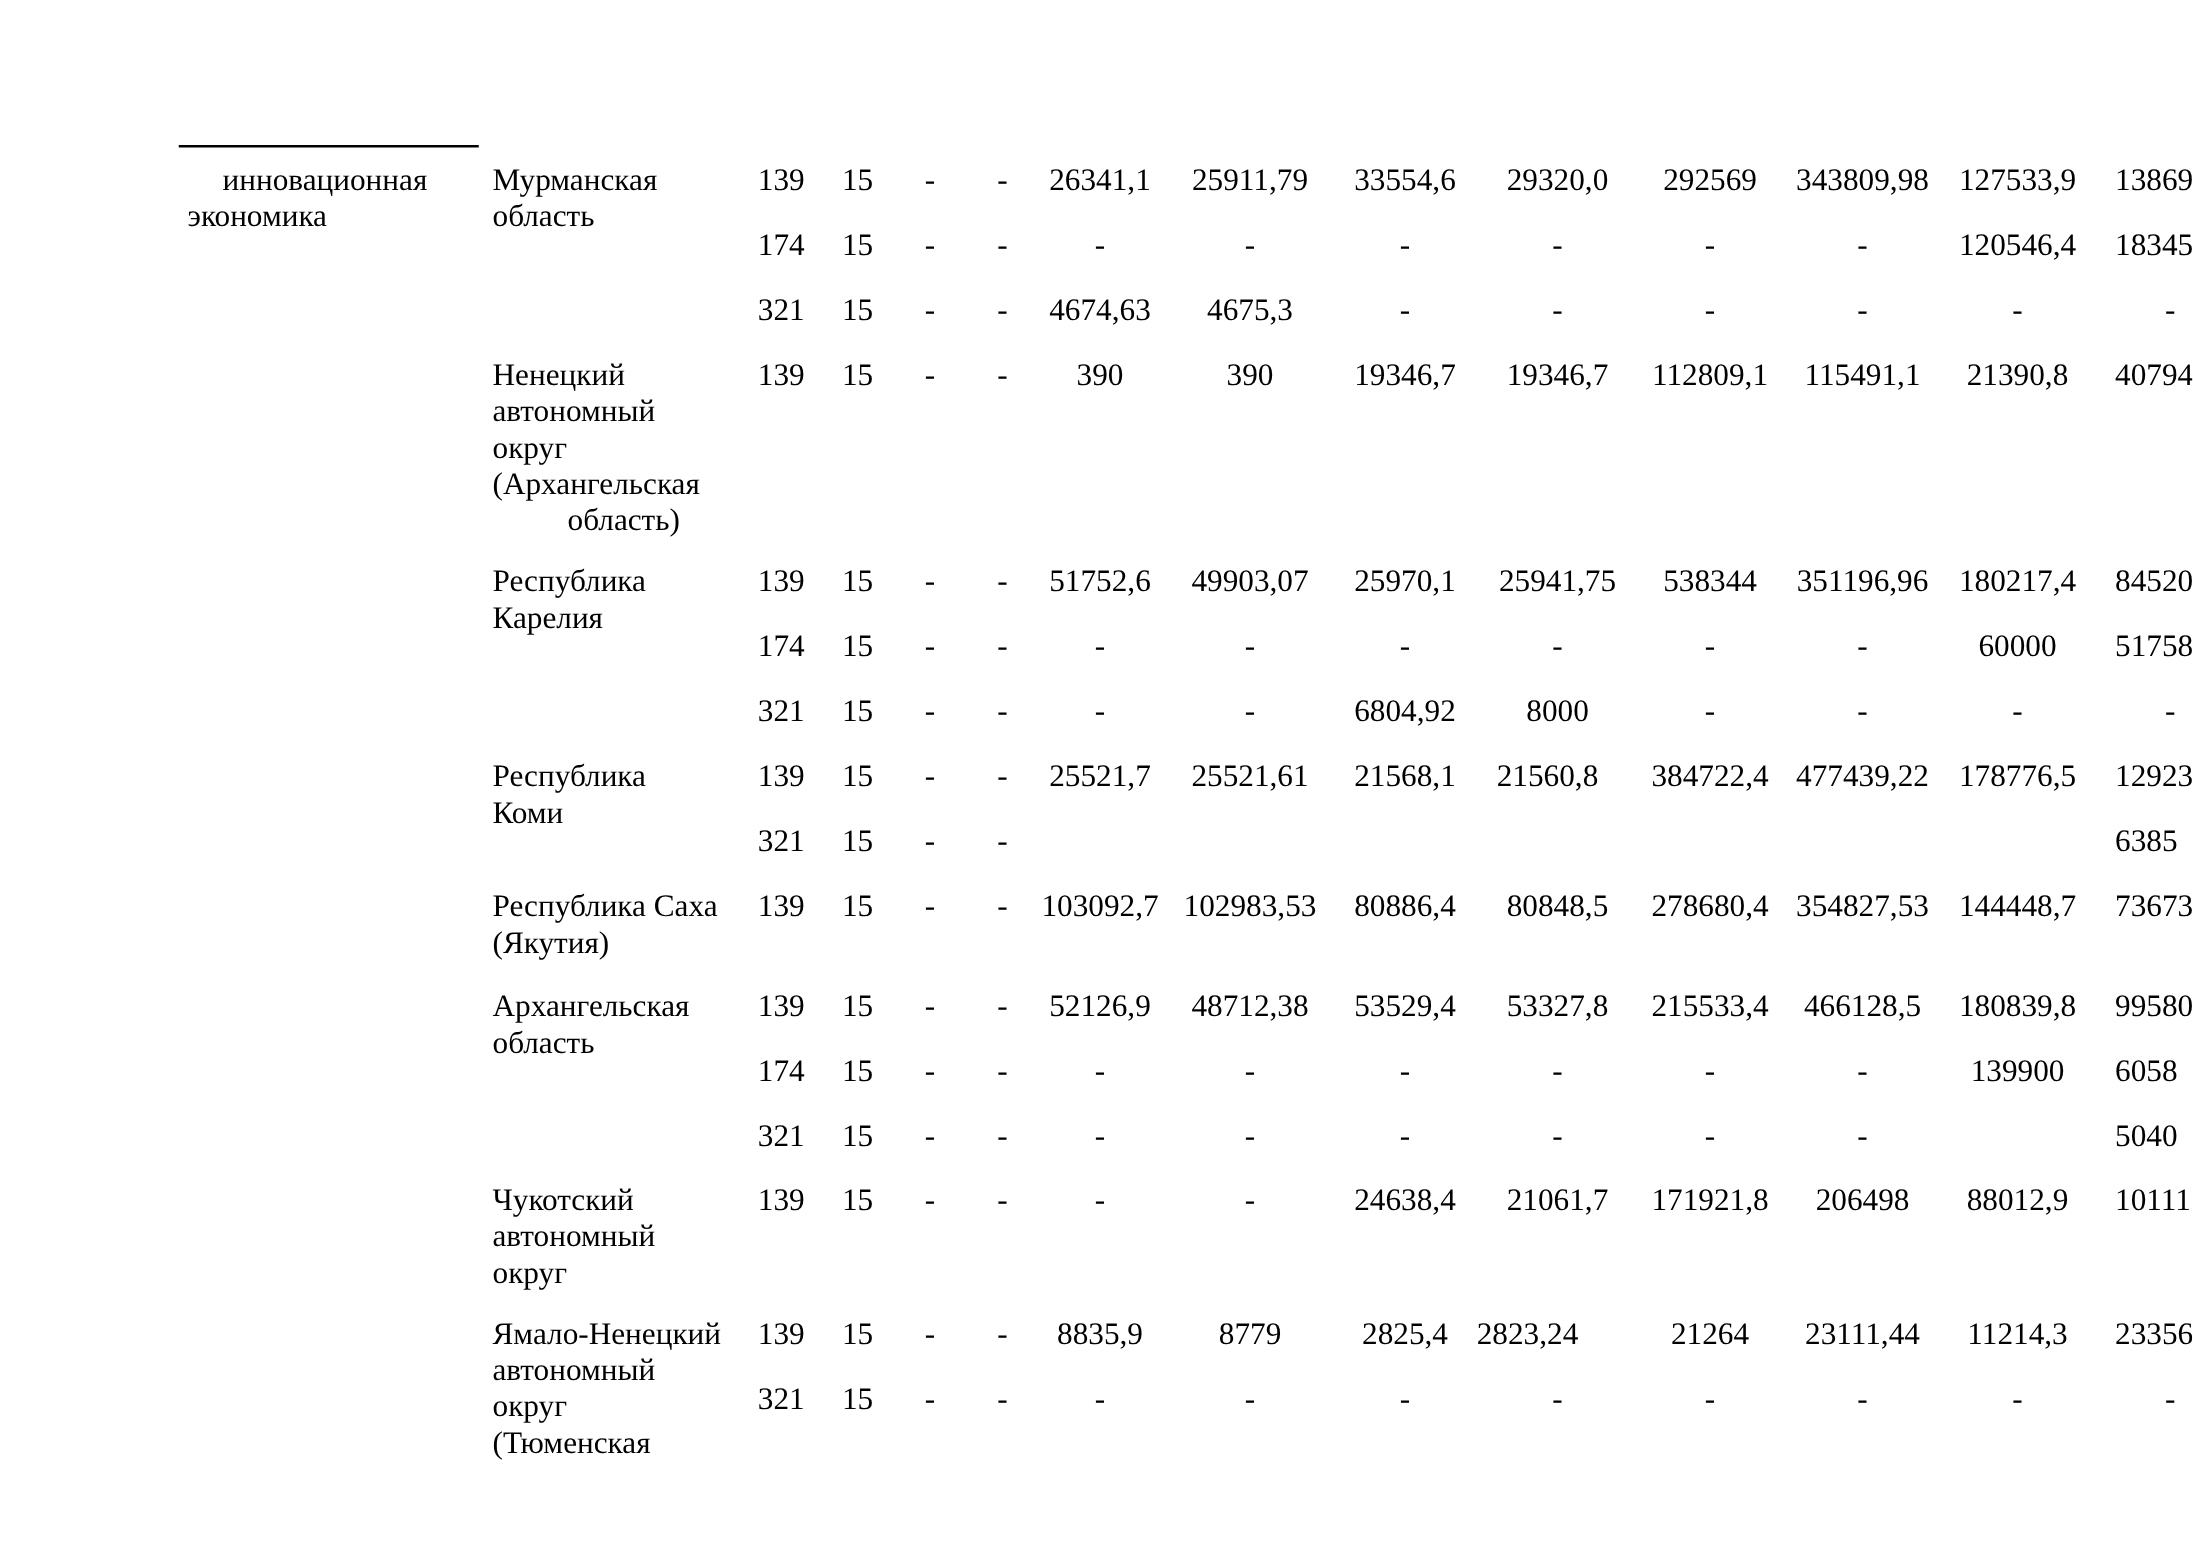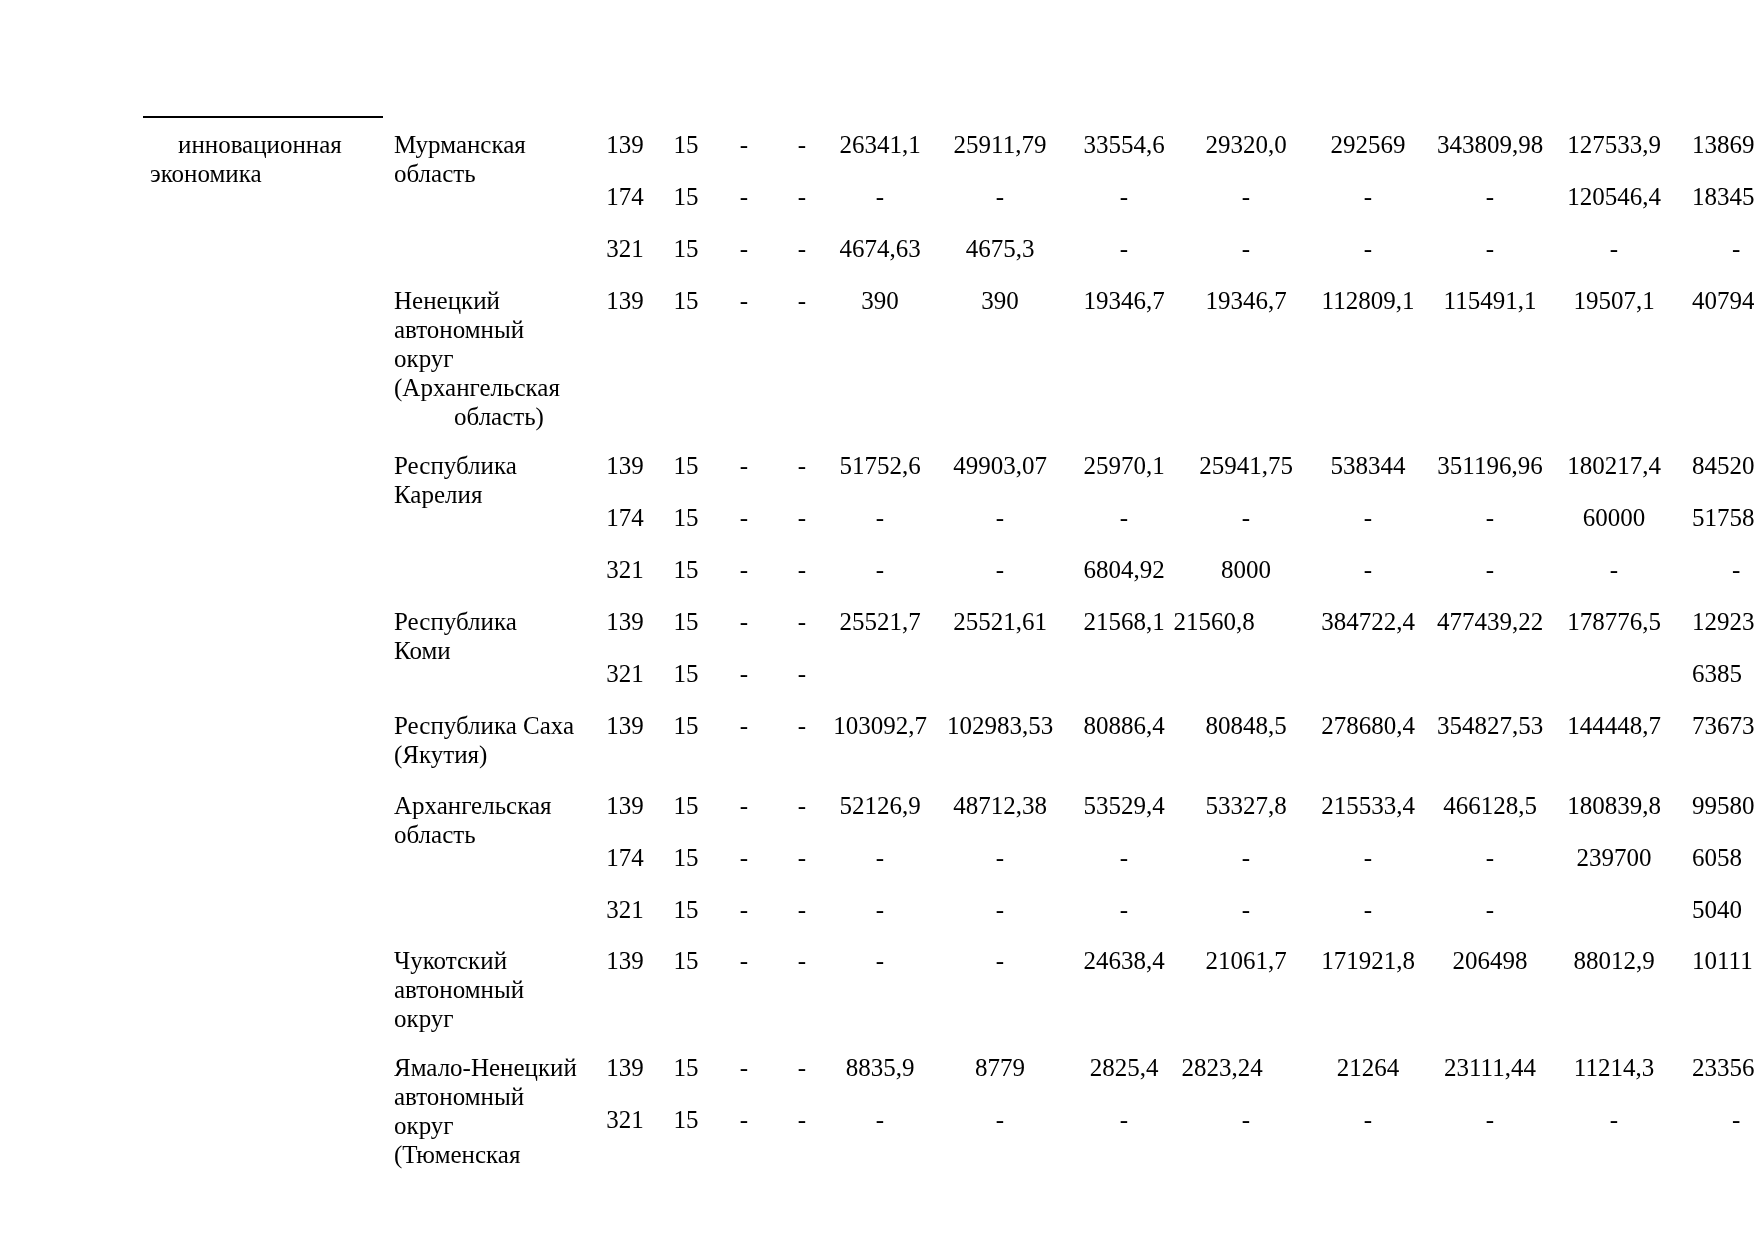--- a/index.html
+++ b/index.html
@@ -98,21 +98,21 @@
         <span class="cell centered" style="left: 535px;">139</span>
         <span class="cell centered" style="left: 596px;">15</span>
         <span class="cell centered" style="left: 654px;">-</span>
         <span class="cell centered" style="left: 712px;">-</span>
         <span class="cell centered" style="left: 790px;">390</span>
         <span class="cell centered" style="left: 910px;">390</span>
         <span class="cell centered" style="left: 1034px;">19346,7</span>
         <span class="cell centered" style="left: 1156px;">19346,7</span>
         <span class="cell centered" style="left: 1278px;">112809,1</span>
         <span class="cell centered" style="left: 1400px;">115491,1</span>
-        <span class="cell centered" style="left: 1524px;">19507,1</span>
+        <span class="cell centered" style="left: 1524px;">21390,8</span>
         <span class="cell lastcol" style="left: 1692px;">40794</span>
       </div>
       <div class="region-line" style="top: 451px;">Республика</div>
       <div class="region-line" style="top: 480px;">Карелия</div>
       <div class="trow" style="top: 451px;">
         <span class="cell centered" style="left: 535px;">139</span>
         <span class="cell centered" style="left: 596px;">15</span>
         <span class="cell centered" style="left: 654px;">-</span>
         <span class="cell centered" style="left: 712px;">-</span>
         <span class="cell centered" style="left: 790px;">51752,6</span>
@@ -155,21 +155,21 @@
       <div class="region-line" style="top: 607px;">Республика</div>
       <div class="region-line" style="top: 636px;">Коми</div>
       <div class="trow" style="top: 607px;">
         <span class="cell centered" style="left: 535px;">139</span>
         <span class="cell centered" style="left: 596px;">15</span>
         <span class="cell centered" style="left: 654px;">-</span>
         <span class="cell centered" style="left: 712px;">-</span>
         <span class="cell centered" style="left: 790px;">25521,7</span>
         <span class="cell centered" style="left: 910px;">25521,61</span>
         <span class="cell centered" style="left: 1034px;">21568,1</span>
-        <span class="cell centered" style="left: 1124px; font-family: Liberation Serif, serif;">21560,8</span>
+        <span class="cell centered" style="left: 1148px; font-family: Liberation Serif, serif;">21560,8</span>
         <span class="cell centered" style="left: 1278px;">384722,4</span>
         <span class="cell centered" style="left: 1400px;">477439,22</span>
         <span class="cell centered" style="left: 1524px;">178776,5</span>
         <span class="cell lastcol" style="left: 1692px;">12923</span>
       </div>
       <div class="trow" style="top: 659px;">
         <span class="cell centered" style="left: 535px;">321</span>
         <span class="cell centered" style="left: 596px;">15</span>
         <span class="cell centered" style="left: 654px;">-</span>
         <span class="cell centered" style="left: 712px;">-</span>
@@ -218,21 +218,21 @@
         <span class="cell centered" style="left: 535px;">174</span>
         <span class="cell centered" style="left: 596px;">15</span>
         <span class="cell centered" style="left: 654px;">-</span>
         <span class="cell centered" style="left: 712px;">-</span>
         <span class="cell centered" style="left: 790px;">-</span>
         <span class="cell centered" style="left: 910px;">-</span>
         <span class="cell centered" style="left: 1034px;">-</span>
         <span class="cell centered" style="left: 1156px;">-</span>
         <span class="cell centered" style="left: 1278px;">-</span>
         <span class="cell centered" style="left: 1400px;">-</span>
-        <span class="cell centered" style="left: 1524px;">239700</span>
+        <span class="cell centered" style="left: 1524px;">139900</span>
         <span class="cell lastcol" style="left: 1692px;">6058</span>
       </div>
       <div class="trow" style="top: 895px;">
         <span class="cell centered" style="left: 535px;">321</span>
         <span class="cell centered" style="left: 596px;">15</span>
         <span class="cell centered" style="left: 654px;">-</span>
         <span class="cell centered" style="left: 712px;">-</span>
         <span class="cell centered" style="left: 790px;">-</span>
         <span class="cell centered" style="left: 910px;">-</span>
         <span class="cell centered" style="left: 1034px;">-</span>

